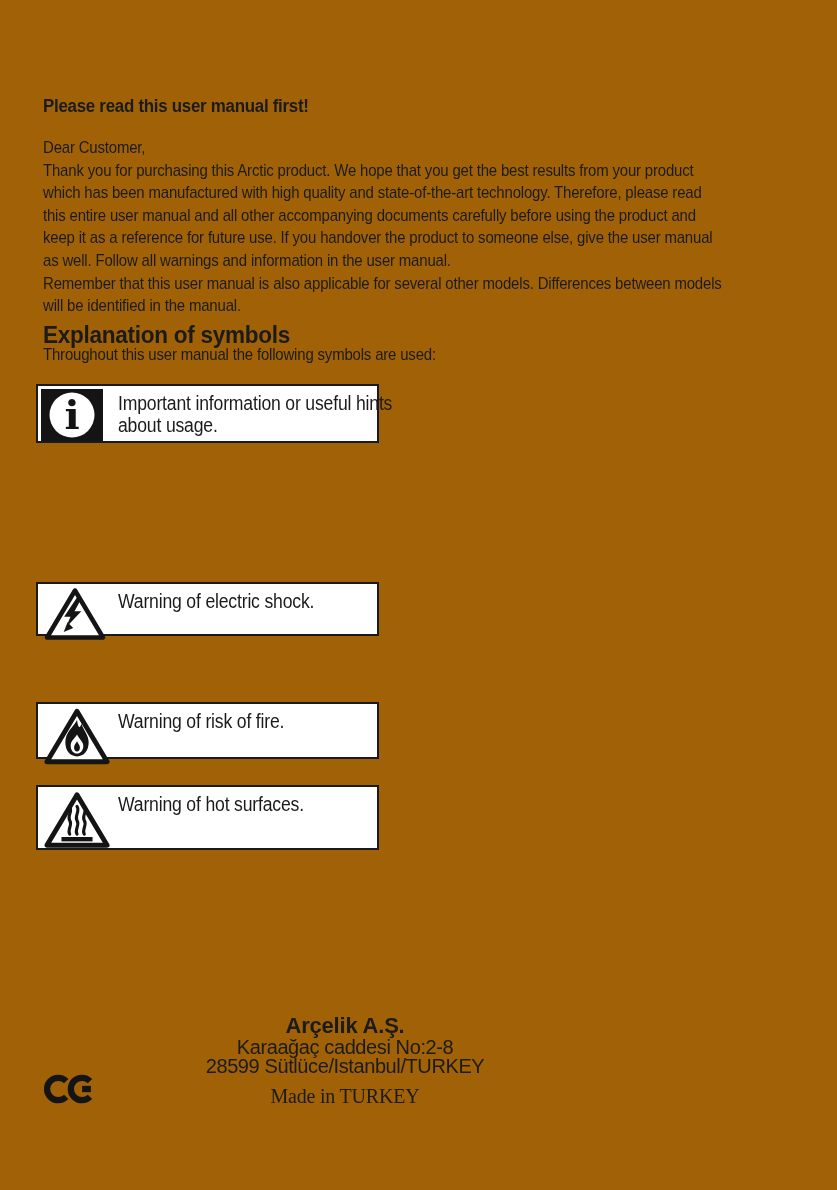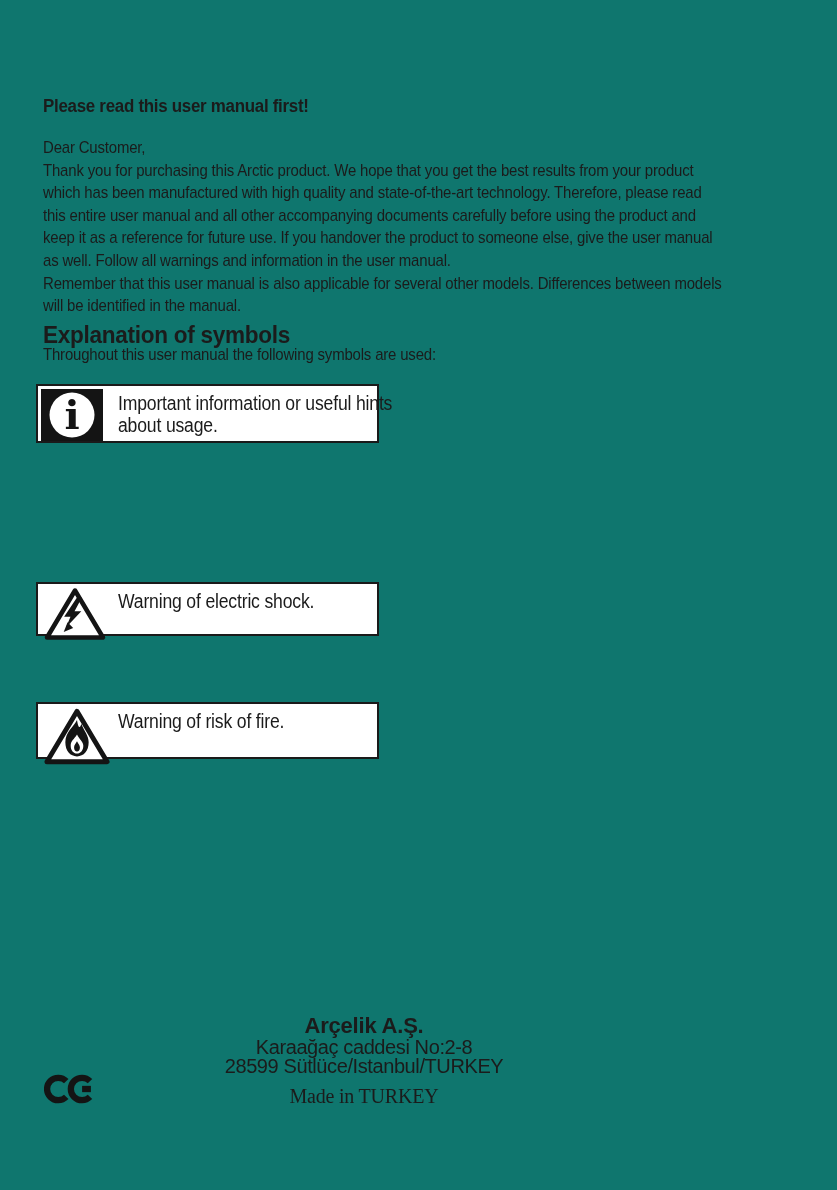--- a/index.html
+++ b/index.html
@@ -1,20 +1,20 @@
 <!DOCTYPE html>
 <html><head>
 <meta charset="utf-8">
 <style>
   * { margin: 0; padding: 0; box-sizing: border-box; }
   html, body { background: #e8e8e8; }
   .page {
     position: relative;
     width: 837px; height: 1190px;
-    background: #0f766e;
+    background: #a16207;
     font-family: "Liberation Sans", sans-serif;
     color: #1b1b1b;
     overflow: hidden;
     margin: 0 auto;
   }
   .condensed {
     display: inline-block;
     transform: scaleX(0.88);
     transform-origin: 0 0;
     letter-spacing: -0.2px;
@@ -56,21 +56,21 @@
     font-size: 20px; line-height: 21.6px;
   }
   .box-text .line { white-space: nowrap; }
   .icon-wrap { position: absolute; display: block; }
   .box1 .icon-wrap { left: 3px; top: 3px; }
   .tri-wrap { left: 5px; top: 2px; }
   .box2 .icon-wrap svg, .box3 .icon-wrap svg { width: 64px; height: 56px; }
   .box4 .icon-wrap svg { width: 68px; height: 61px; }
   .box5 .icon-wrap svg { width: 68px; height: 62px; }
   .footer {
-    position: absolute; left: 164px; top: 1013px; width: 400px;
+    position: absolute; left: 145px; top: 1013px; width: 400px;
     text-align: center;
   }
   .footer .company { font-size: 22px; font-weight: bold; line-height: 25px; letter-spacing: -0.2px; }
   .footer .addr { font-size: 20px; line-height: 18.5px; letter-spacing: -0.4px; }
   .footer .made { font-size: 20px; margin-top: 10px; letter-spacing: -0.2px; font-family: Liberation Serif, serif; }
   .ce-mark { position: absolute; left: 44px; top: 1070px; }
 </style>
 </head>
 <body>
 
@@ -143,20 +143,37 @@
       </svg>
     </span>
     <div class="box-text">
       <div class="condensed">
         <div class="line">Warning of risk of fire.</div>
         <div class="line"></div>
       </div>
     </div>
   </div>
 
+  <div class="symbol-box box5">
+    <span class="icon-wrap tri-wrap">
+      <svg viewBox="0 0 70 62" aria-hidden="true">
+        <path d="M35 5 L66 57 L4 57 Z" fill="#ffffff" stroke="#141414" stroke-width="5" stroke-linejoin="round"></path>
+        <path d="M27.5 17 C31 22 24.5 27 27.5 31.5 C30.8 36 24.5 41 27.5 45.5" stroke="#141414" stroke-width="3.2" fill="none" stroke-linecap="round"></path>
+        <path d="M35 17 C38.5 22 32 27 35 31.5 C38.3 36 32 41 35 45.5" stroke="#141414" stroke-width="3.2" fill="none" stroke-linecap="round"></path>
+        <path d="M42.5 17 C46 22 39.5 27 42.5 31.5 C45.8 36 39.5 41 42.5 45.5" stroke="#141414" stroke-width="3.2" fill="none" stroke-linecap="round"></path>
+        <rect x="19" y="48.5" width="32" height="4.5" fill="#141414"></rect>
+      </svg>
+    </span>
+    <div class="box-text">
+      <div class="condensed">
+        <div class="line">Warning of hot surfaces.</div>
+        <div class="line"></div>
+      </div>
+    </div>
+  </div>
 
   <div class="footer">
     <div class="company">Arçelik A.Ş.</div>
     <div class="addr">Karaağaç caddesi No:2-8</div>
     <div class="addr">28599 Sütlüce/Istanbul/TURKEY</div>
     <div class="made">Made in TURKEY</div>
   </div>
 
   <span class="ce-mark" aria-label="CE">
     <svg width="52" height="38" viewBox="0 0 58 40" aria-hidden="true">

